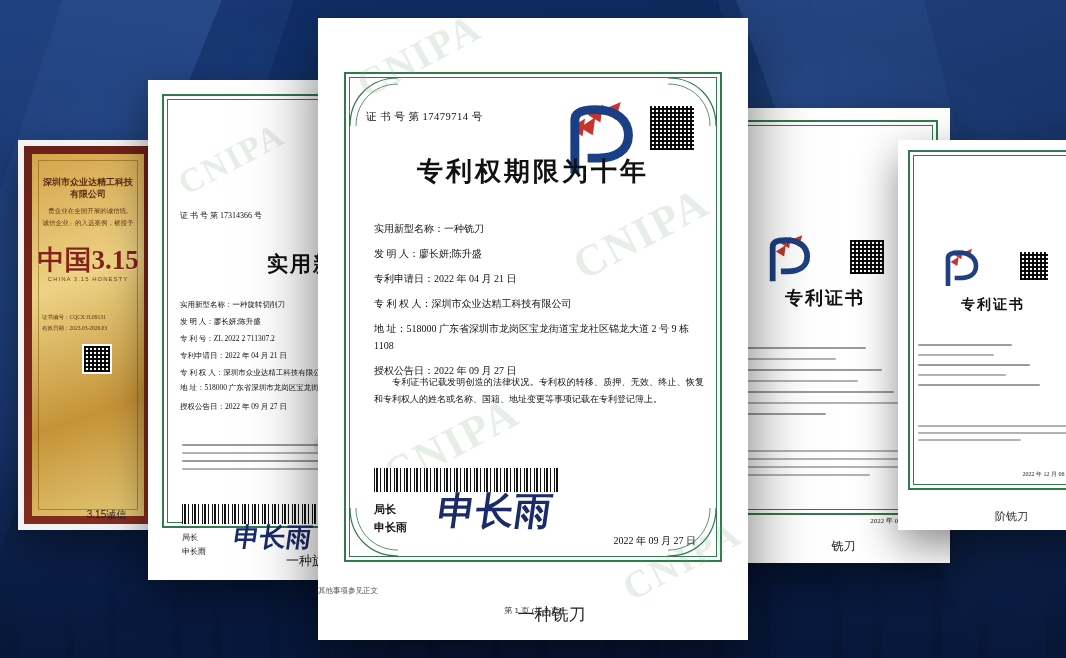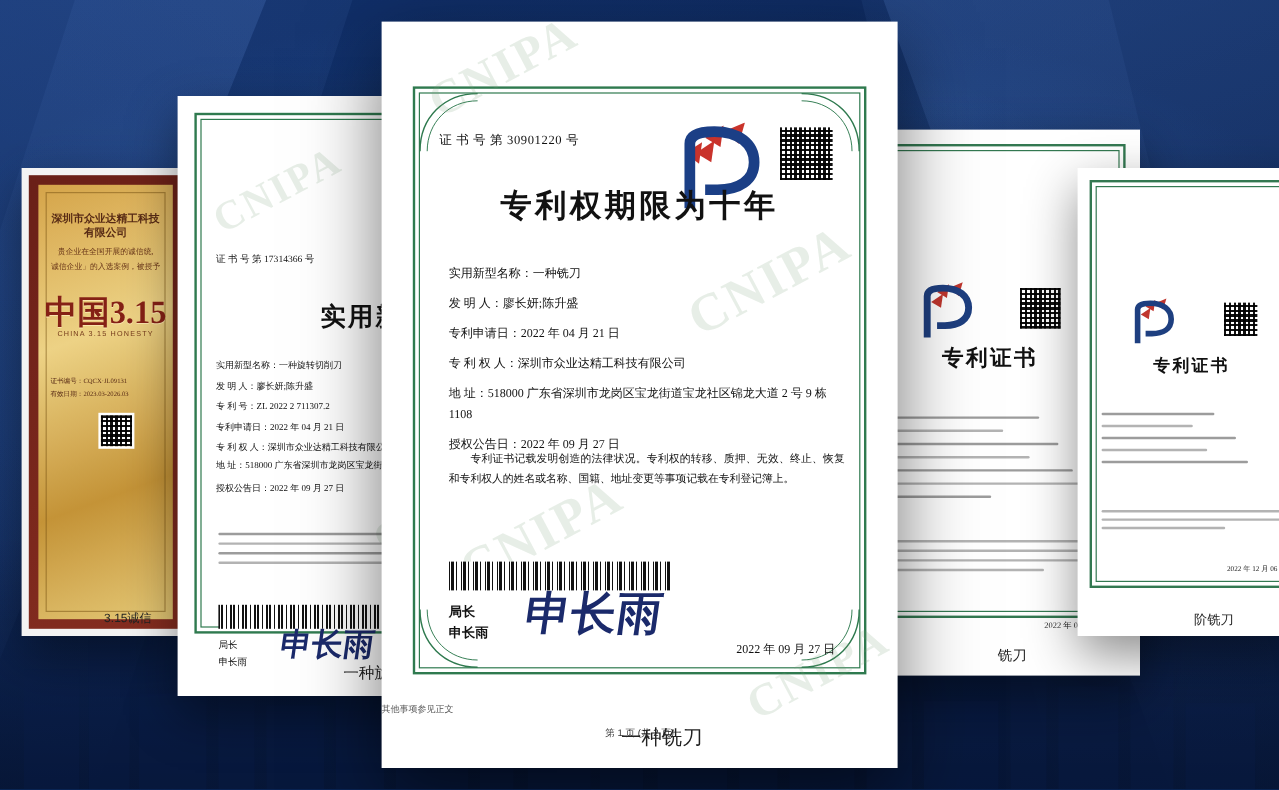--- a/index.html
+++ b/index.html
@@ -248,21 +248,21 @@
   <svg style="position:absolute;right:28px;bottom:80px;" width="56" height="56" viewBox="0 0 56 56">
     <path d="M52 4 C52 32 32 52 4 52" fill="none" stroke="#2f7a4f" stroke-width="1.2"></path>
     <path d="M46 4 C46 28 28 46 4 46" fill="none" stroke="#2f7a4f" stroke-width="0.8"></path>
   </svg>
 
   <div class="wm" style="left:34px;top:14px;font-size:40px;">CNIPA</div>
   <div class="wm" style="left:250px;top:190px;font-size:44px;">CNIPA</div>
   <div class="wm" style="left:60px;top:400px;font-size:44px;">CNIPA</div>
   <div class="wm" style="left:300px;top:520px;font-size:38px;">CNIPA</div>
 
-  <div class="lbl" style="position:absolute;left:48px;top:92px;font-size:10.5px;letter-spacing:.5px;">证 书 号 第 30901220 号</div>
+  <div class="lbl" style="position:absolute;left:48px;top:92px;font-size:10.5px;letter-spacing:.5px;">证 书 号 第 17479714 号</div>
 
   <div class="qr" style="position:absolute;right:52px;top:86px;width:44px;height:44px;"></div>
 
   <svg class="logo-swoosh" style="left:216px;top:84px;" width="120" height="74" viewBox="0 0 90 58">
     <path d="M40 10 L52 2 L50 16 Z" fill="#c9332b"></path>
     <path d="M52 6 L66 0 L62 14 Z" fill="#c9332b"></path>
     <path d="M34 20 L46 12 L44 26 Z" fill="#c9332b"></path>
     <path d="M27 20 L38 13 L36 27 Z" fill="#c9332b"></path>
     <path d="M30 56 L30 14 C30 8 36 6 46 6 C62 6 72 14 72 26 C72 38 62 44 48 44 L40 44" fill="none" stroke="#1b3f86" stroke-width="7"></path>
   </svg>

